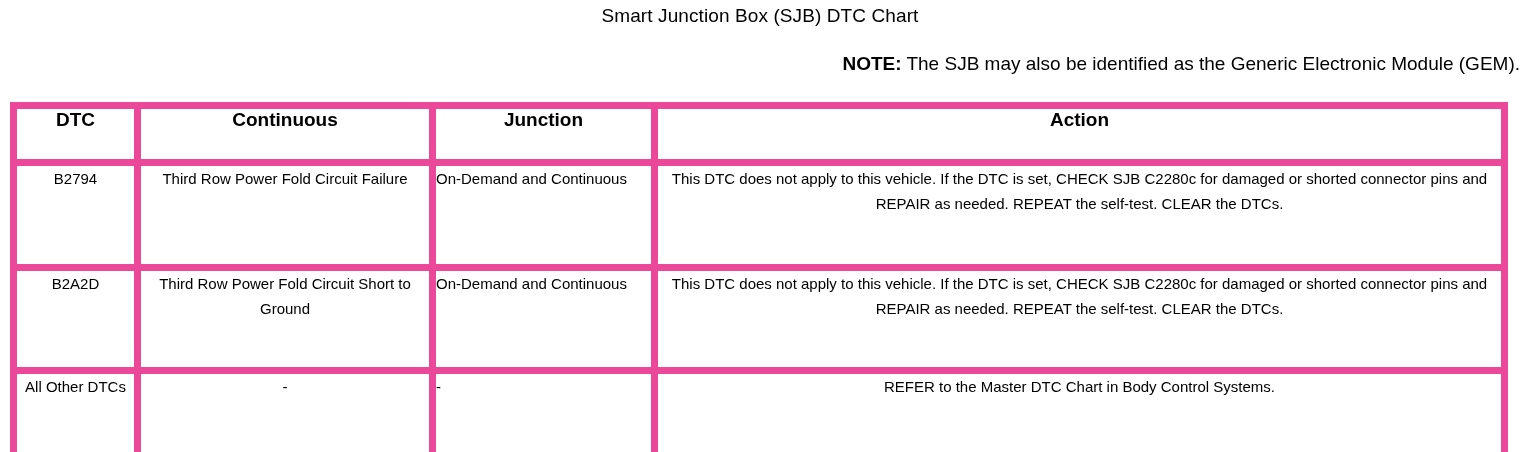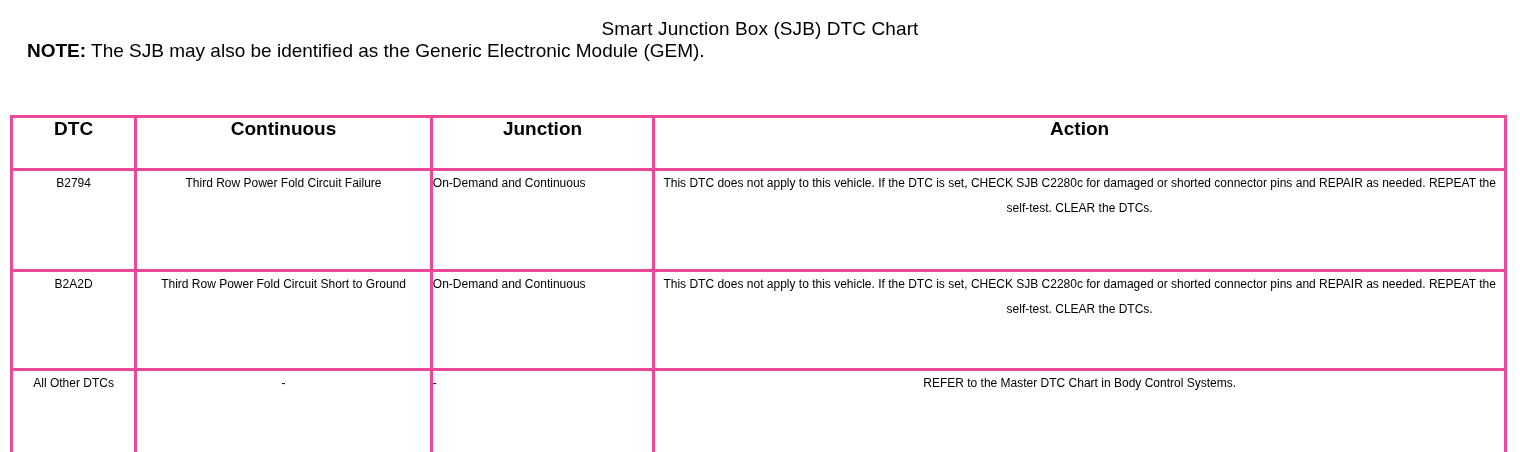--- a/index.html
+++ b/index.html
@@ -17,64 +17,65 @@
   }
   .page {
     width: 1520px;
     height: 452px;
     position: relative;
   }
   .doc-title {
     text-align: center;
     font-size: 19px;
     line-height: 22px;
-    margin-top: 18px;
+    margin-top: 5px;
     letter-spacing: 0.1px;
   }
   .note-line {
-    text-align: left;
+    text-align: right;
     font-size: 19px;
     line-height: 22px;
+    margin-top: 26px;
     padding-left: 27px;
   }
   .note-label {
     font-weight: bold;
   }
   .table-wrap {
     position: absolute;
     left: 10px;
     top: 97px;
     width: 1497px;
   }
   table.dtc {
     border-collapse: collapse;
     width: 1497px;
     table-layout: fixed;
     border: 3px solid #000;
   }
   table.dtc td, table.dtc th {
-    border: 3px solid #ec4899;
+    border: 7px solid #ec4899;
     vertical-align: top;
     padding: 0;
   }
   .col-dtc    { width: 124px; }
   .col-desc   { width: 295px; }
   .col-retr   { width: 222px; }
   .col-action { width: 850px; }
 
   thead th {
     height: 50px;
     font-size: 19px;
     font-weight: bold;
     text-align: center;
     vertical-align: middle;
     padding: 0 4px;
   }
   tbody td {
-    font-size: 12px;
+    font-size: 15px;
     line-height: 25px;
   }
   .cell-dtc {
     text-align: center;
     padding: 9px 6px 0 6px;
   }
   .cell-desc {
     text-align: center;
     padding: 9px 8px 0 10px;
   }

